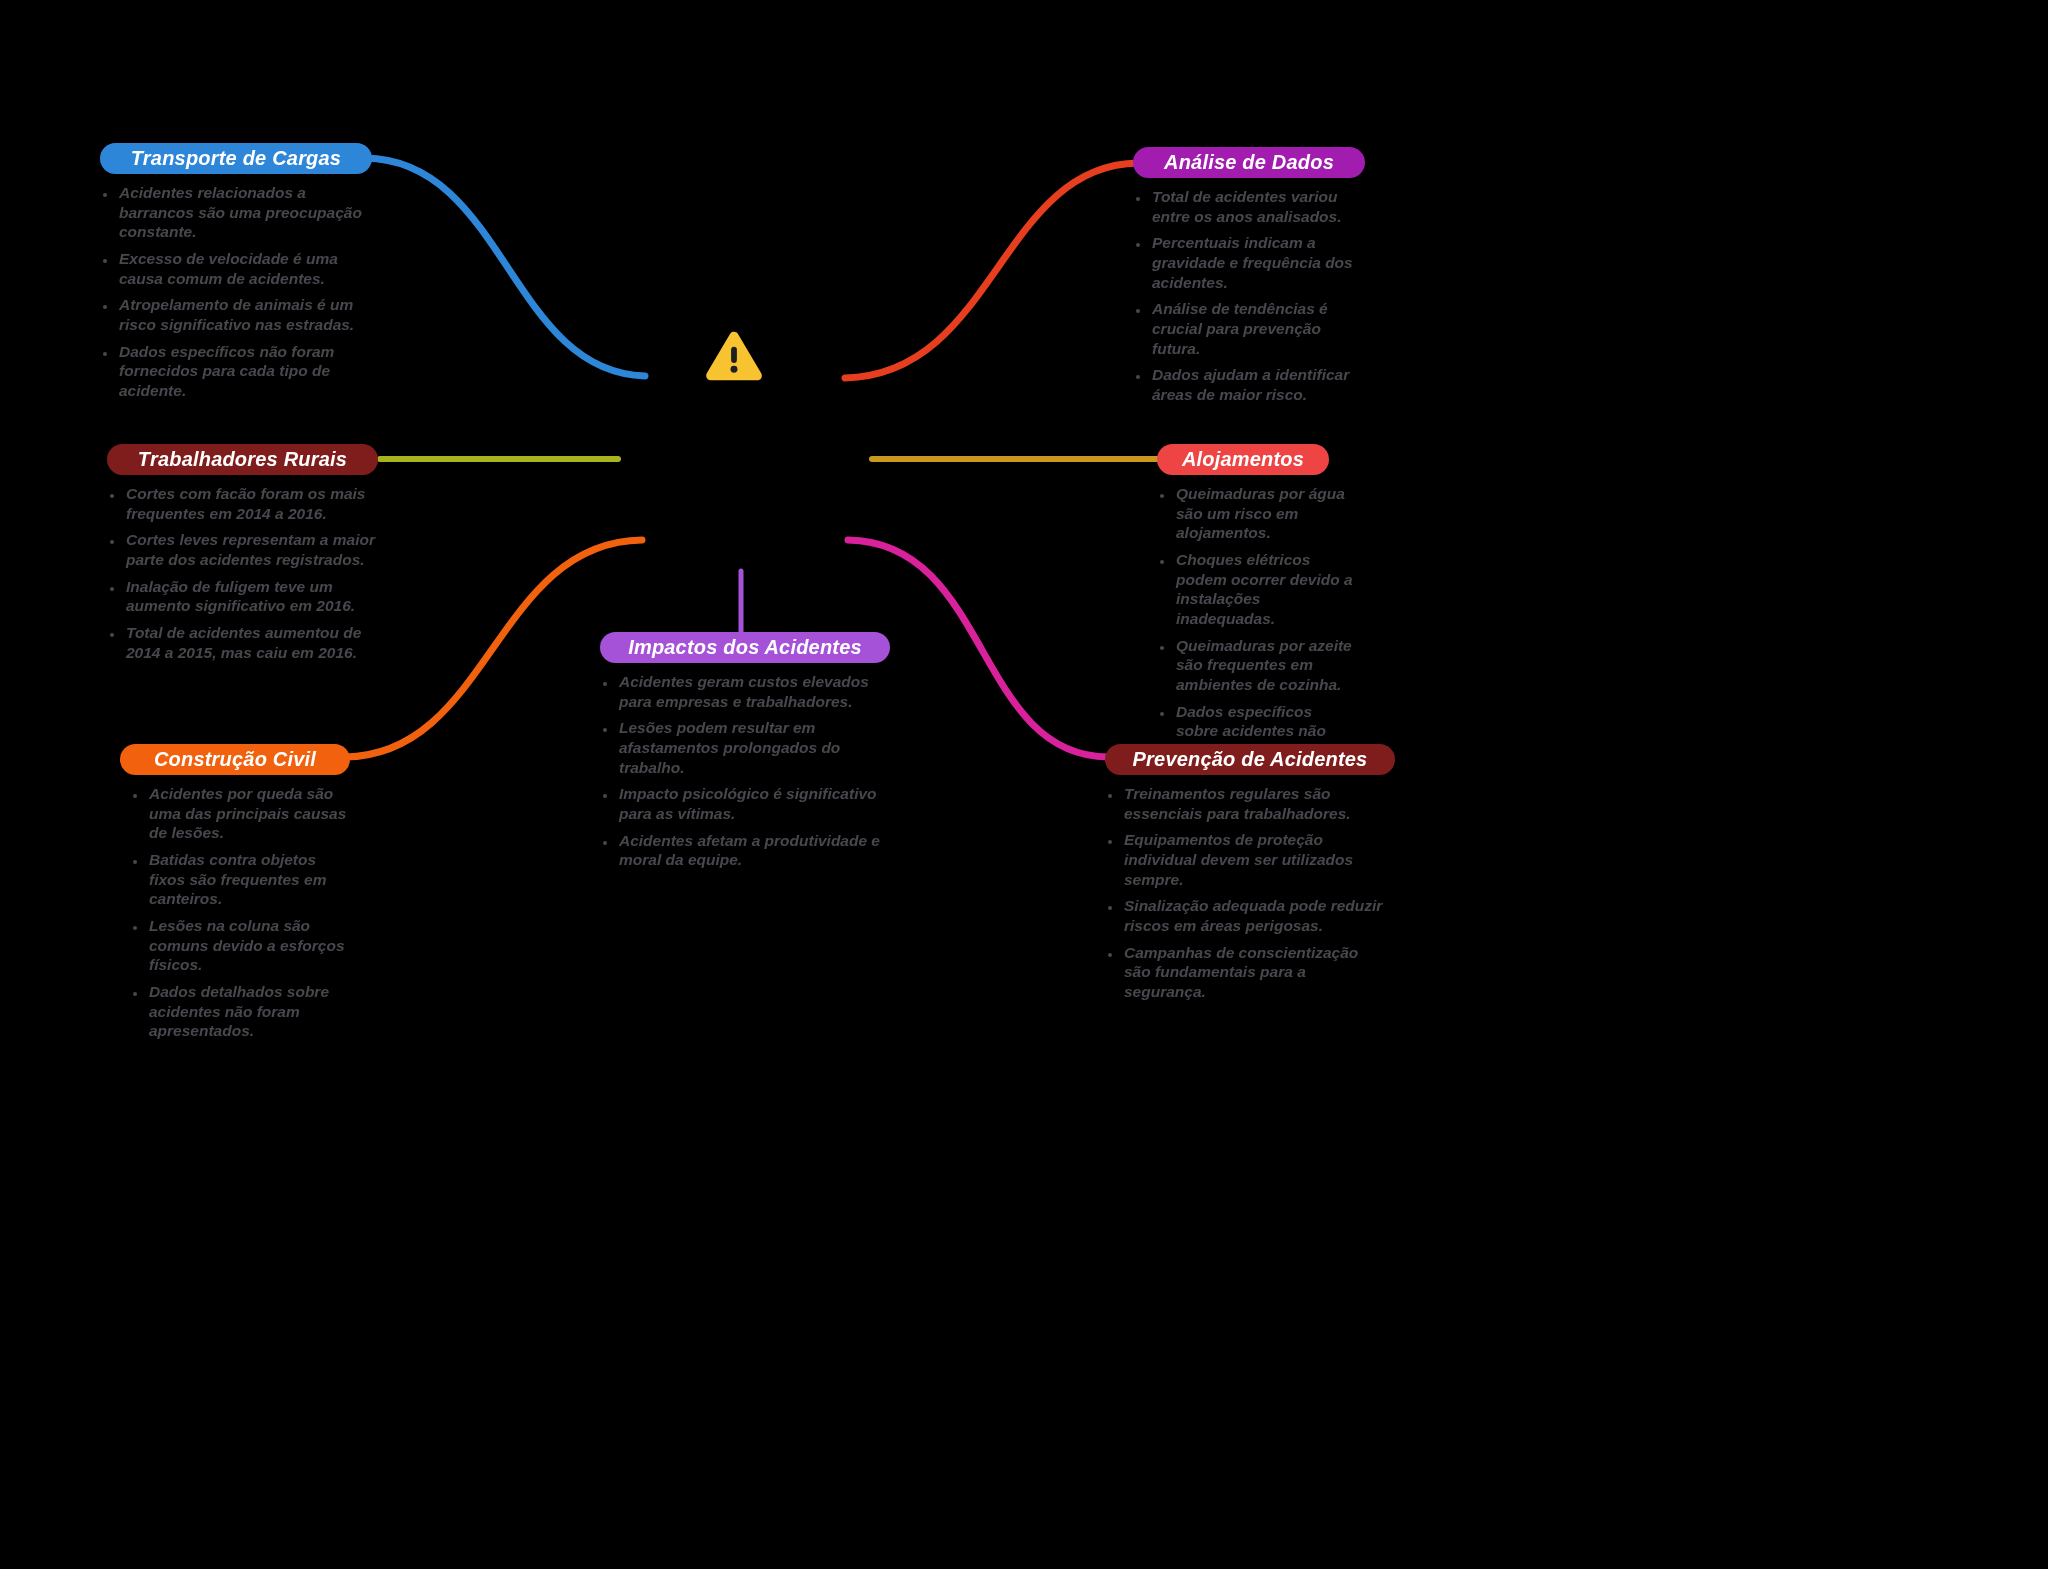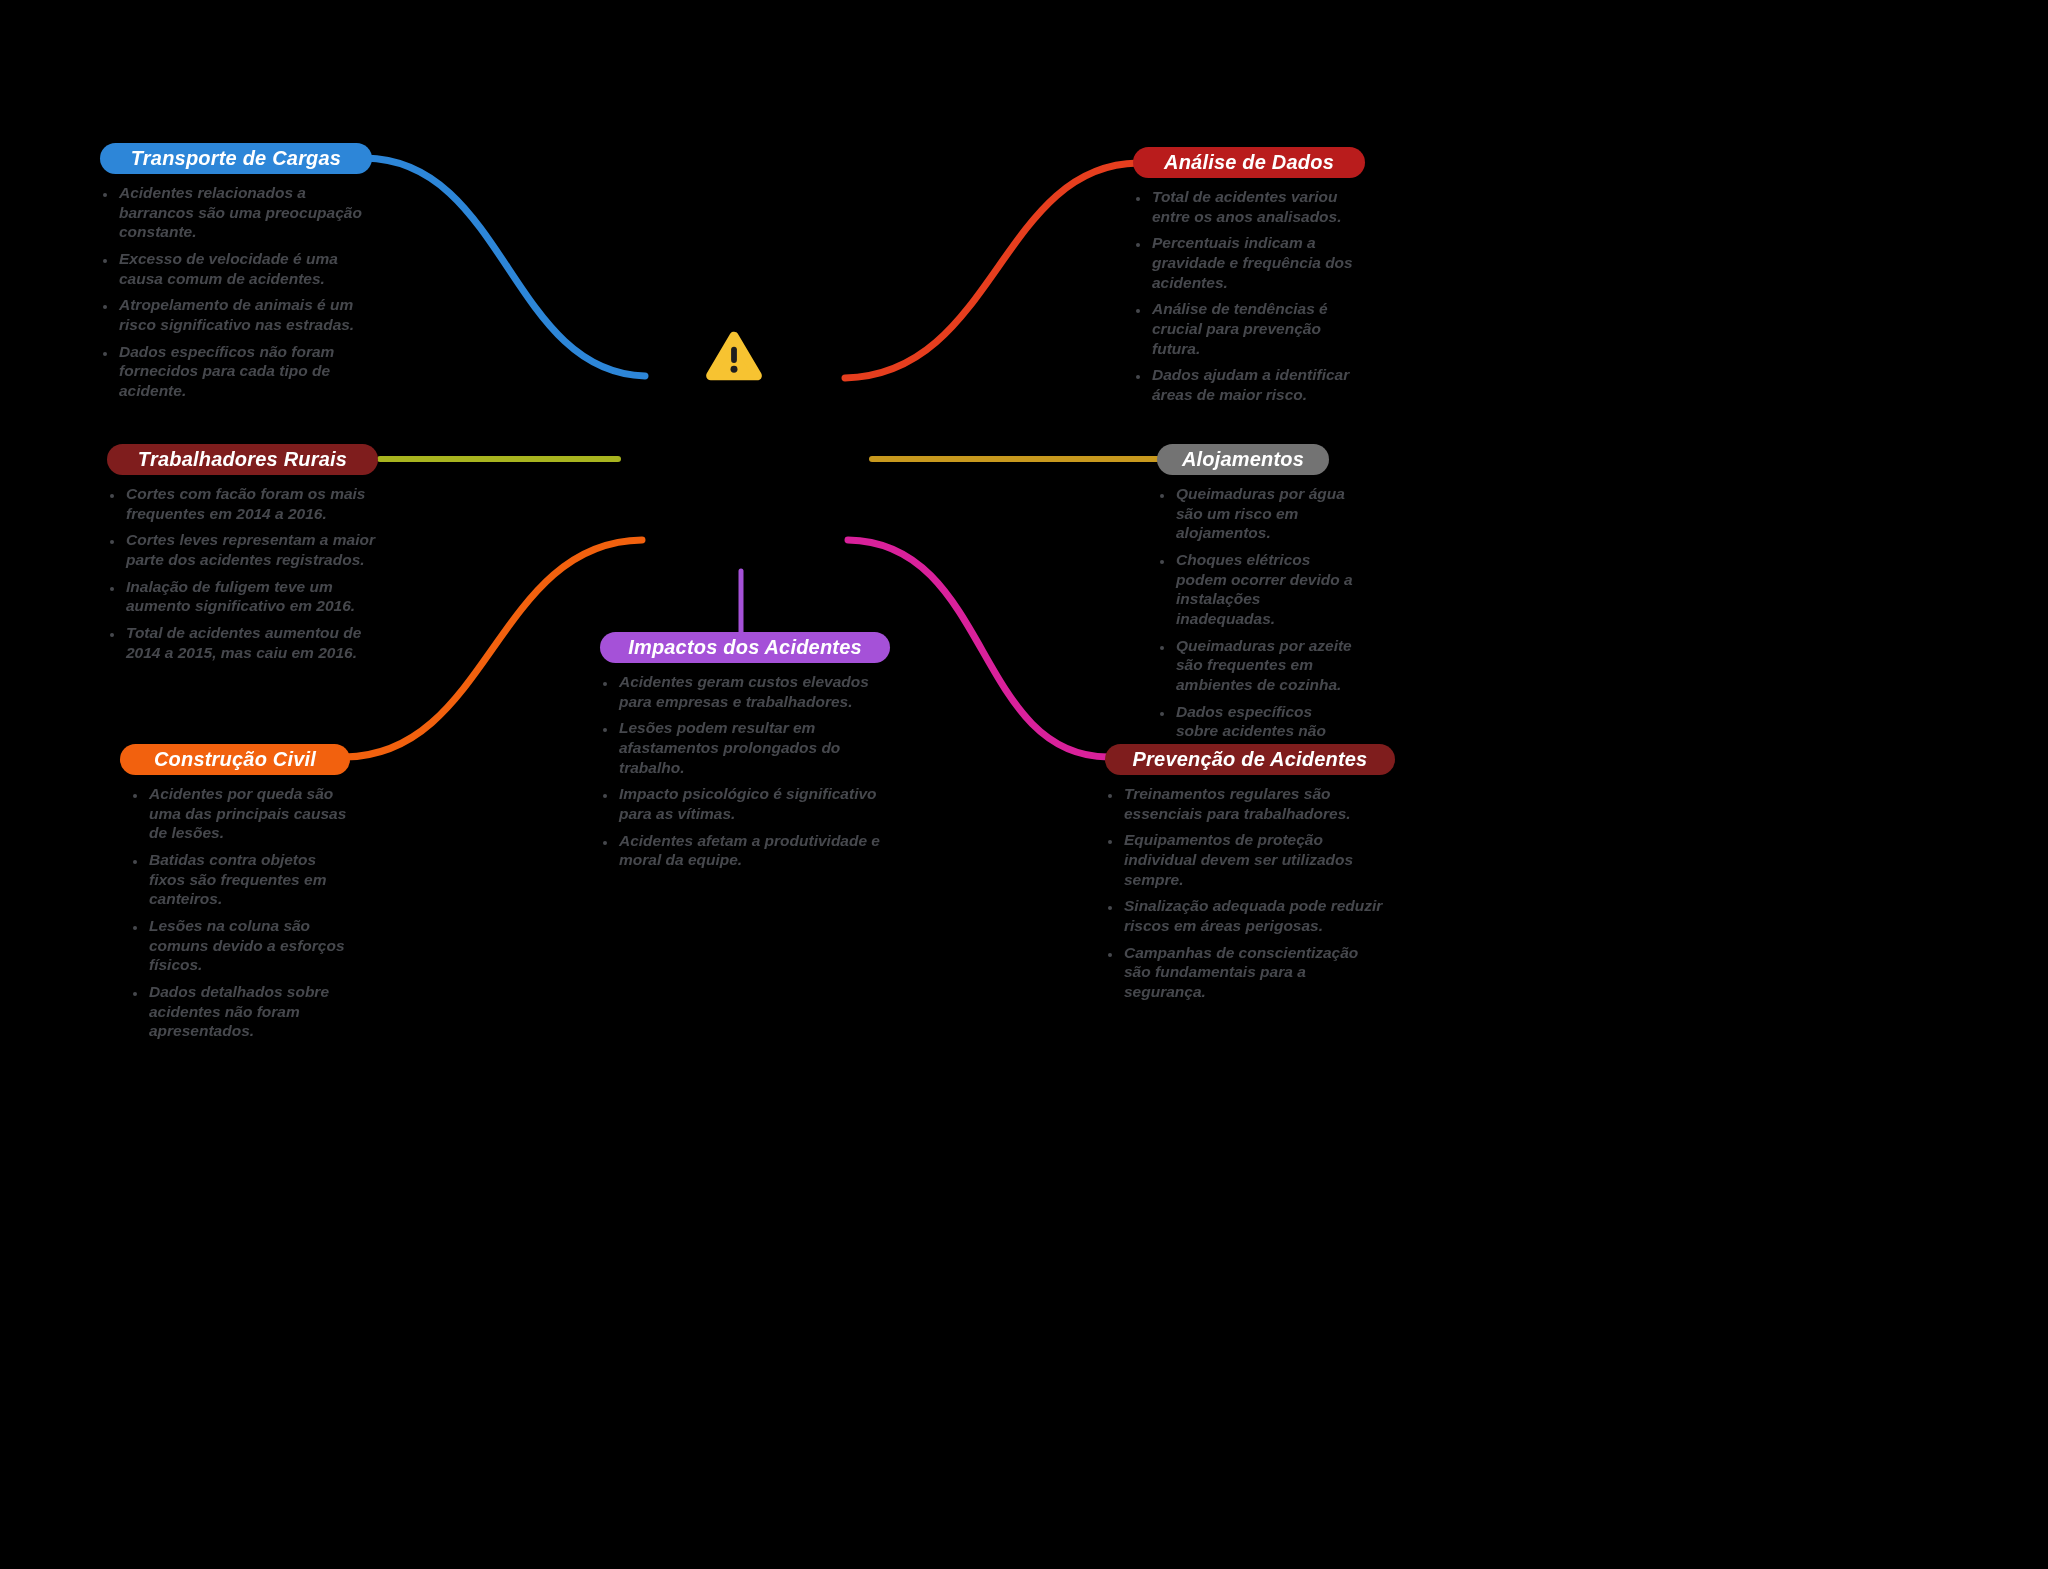--- a/index.html
+++ b/index.html
@@ -78,41 +78,41 @@
     <span class="pill" style="width: 272px; background-color: rgb(45, 134, 216);">Transporte de Cargas</span>
     <ul class="bullets" style="width:250px;">
       <li>Acidentes relacionados a barrancos são uma preocupação constante.</li>
       <li>Excesso de velocidade é uma causa comum de acidentes.</li>
       <li>Atropelamento de animais é um risco significativo nas estradas.</li>
       <li>Dados específicos não foram fornecidos para cada tipo de acidente.</li>
     </ul>
   </div>
 
   <div class="branch" style="left:1133px; top:147px; width:245px;">
-    <span class="pill" style="width: 232px; background-color: #b91c1c;">Análise de Dados</span>
+    <span class="pill" style="width: 232px; background-color: #a21caf;">Análise de Dados</span>
     <ul class="bullets" style="width:218px;">
       <li>Total de acidentes variou entre os anos analisados.</li>
       <li>Percentuais indicam a gravidade e frequência dos acidentes.</li>
       <li>Análise de tendências é crucial para prevenção futura.</li>
       <li>Dados ajudam a identificar áreas de maior risco.</li>
     </ul>
   </div>
 
   <div class="branch" style="left:107px; top:444px; width:280px;">
     <span class="pill" style="width: 271px; background-color: #7f1d1d;">Trabalhadores Rurais</span>
     <ul class="bullets" style="width:255px;">
       <li>Cortes com facão foram os mais frequentes em 2014 a 2016.</li>
       <li>Cortes leves representam a maior parte dos acidentes registrados.</li>
       <li>Inalação de fuligem teve um aumento significativo em 2016.</li>
       <li>Total de acidentes aumentou de 2014 a 2015, mas caiu em 2016.</li>
     </ul>
   </div>
 
   <div class="branch" style="left:1157px; top:444px; width:205px;">
-    <span class="pill" style="width: 172px; background-color: #737373;">Alojamentos</span>
+    <span class="pill" style="width: 172px; background-color: #ef4444;">Alojamentos</span>
     <ul class="bullets" style="width:180px;">
       <li>Queimaduras por água são um risco em alojamentos.</li>
       <li>Choques elétricos podem ocorrer devido a instalações inadequadas.</li>
       <li>Queimaduras por azeite são frequentes em ambientes de cozinha.</li>
       <li>Dados específicos sobre acidentes não foram detalhados.</li>
     </ul>
   </div>
 
   <div class="branch" style="left:120px; top:744px; width:245px;">
     <span class="pill" style="width: 230px; background-color: rgb(242, 97, 14);">Construção Civil</span>

